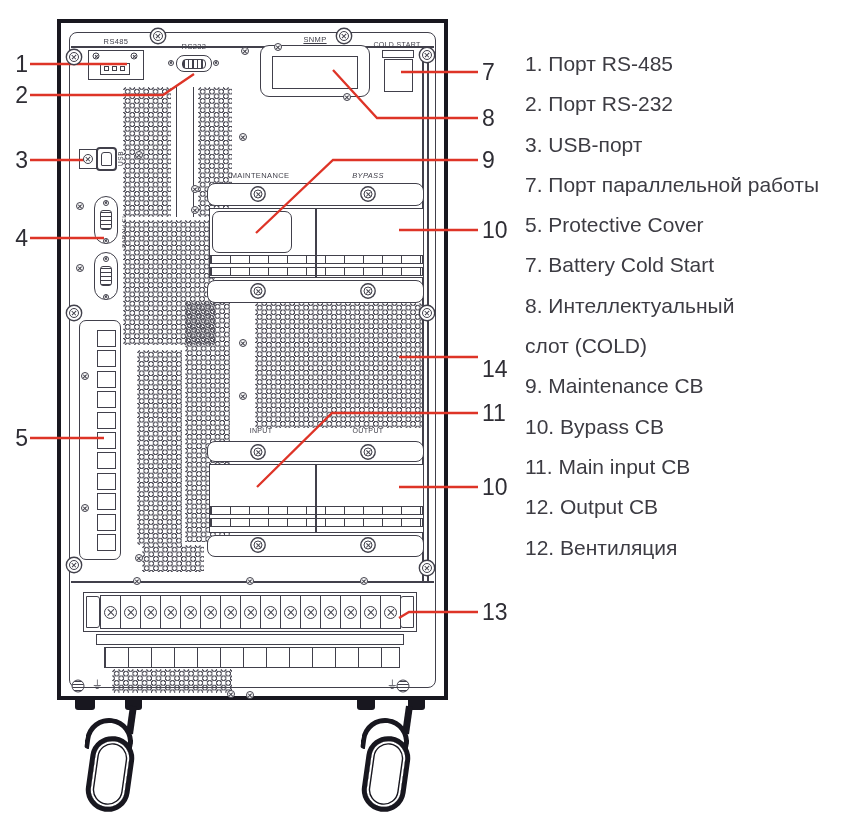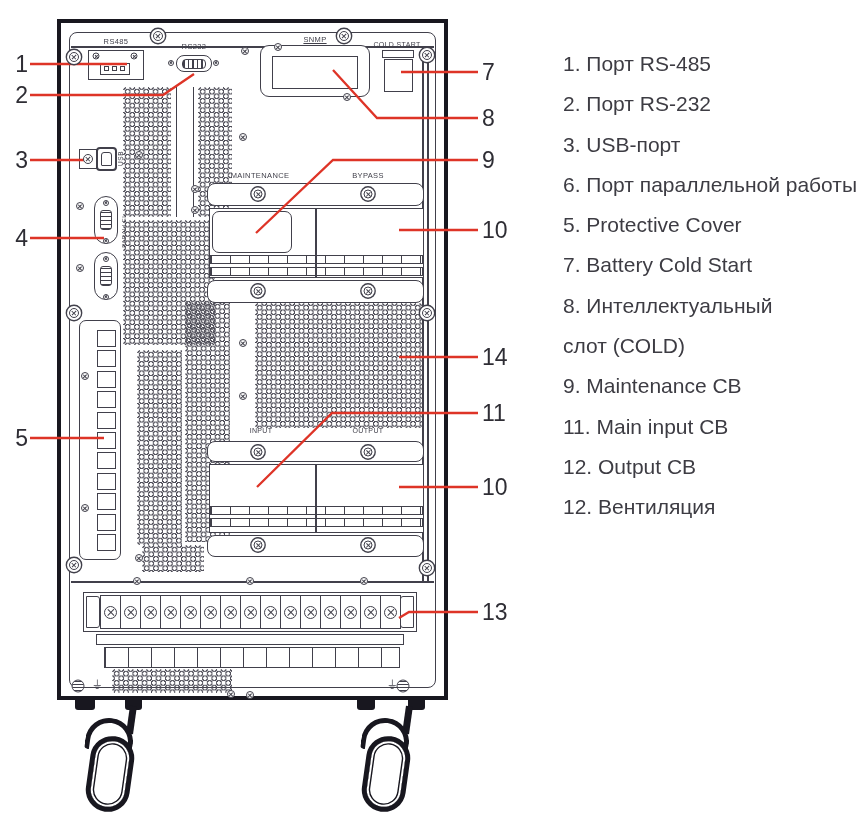--- a/index.html
+++ b/index.html
@@ -43,21 +43,21 @@
   .co.l{width:26px;text-align:right;}
   
   .leaders{position:absolute;left:0;top:0;pointer-events:none;}
   .leader{fill:none;stroke:#de3427;stroke-width:2.3px;}
   
   .stub{background:#18171f;border-radius:0 0 3px 3px;}
   .fork{border:5px solid #18171f;border-bottom:none;border-radius:24px 24px 4px 4px;background:#fff;}
   .wheel{border:5px solid #18171f;border-radius:22px;background:#fff;
          box-shadow:inset 0 0 0 2px #fff,inset 0 0 0 3.4px #18171f;}
   
-  .legend{position:absolute;left:563px;top:44px;width:305px;}
+  .legend{position:absolute;left:525px;top:44px;width:305px;}
   .legend-line{font-size:21px;line-height:40.3px;color:#3d3c43;white-space:nowrap;}
   .ground{position:absolute;font-size:12px;line-height:1;color:#41404b;}
   .dcell{position:absolute;border:1.5px solid #41404b;background:#fff;}
 </style>
 </head>
 <body>
 
 <div class="stage">
 
   <div id="diagram" class="abs" style="left:0;top:0;width:540px;height:820px;">
@@ -120,21 +120,21 @@
         <div class="dcell" style="left: 97px; top: 411.6px; width: 17px; height: 15px;"></div>
         <div class="dcell" style="left: 97px; top: 432px; width: 17px; height: 15px;"></div>
         <div class="dcell" style="left: 97px; top: 452.4px; width: 17px; height: 15px;"></div>
         <div class="dcell" style="left: 97px; top: 472.8px; width: 17px; height: 15px;"></div>
         <div class="dcell" style="left: 97px; top: 493.2px; width: 17px; height: 15px;"></div>
         <div class="dcell" style="left: 97px; top: 513.6px; width: 17px; height: 15px;"></div>
         <div class="dcell" style="left: 97px; top: 534px; width: 17px; height: 15px;"></div>
       </div>
 
     <div class="plabel" style="left:222px;top:172px;width:76px;">MAINTENANCE</div>
-    <div class="plabel" style="left:330px;top:172px;width:76px;">BYPASS</div>
+    <div class="plabel" style="left:330px;top:172px;width:76px;font-style:italic;">BYPASS</div>
     <div class="abs box" style="left:207px;top:183px;width:217px;height:23px;border-radius:8px;"></div>
     <div class="abs box" style="left:209px;top:208px;width:215px;height:70px;"></div>
     <div class="abs thin" style="left:315px;top:208px;width:1.5px;height:70px;"></div>
     <div class="abs box" style="left:212px;top:211px;width:80px;height:42px;border-radius:7px;"></div>
     <div class="abs" style="left:315px;top:211px;width:109px;height:42px;"></div>
     <div class="abs tstrip" style="left:210px;top:255px;width:213px;"></div>
     <div class="abs tstrip" style="left:210px;top:267px;width:213px;"></div>
     <div class="abs box" style="left:207px;top:280px;width:217px;height:23px;border-radius:8px;"></div>
 
     <div class="plabel" style="left:225px;top:427px;width:72px;font-size:7px;">INPUT</div>
@@ -263,21 +263,21 @@
 
     <div class="co l" style="left:2px;top:51px;">1</div>
     <div class="co l" style="left:2px;top:82px;">2</div>
     <div class="co l" style="left:2px;top:147px;">3</div>
     <div class="co l" style="left:2px;top:225px;">4</div>
     <div class="co l" style="left:2px;top:425px;">5</div>
     <div class="co" style="left:482px;top:59px;">7</div>
     <div class="co" style="left:482px;top:105px;">8</div>
     <div class="co" style="left:482px;top:147px;">9</div>
     <div class="co" style="left:482px;top:217px;">10</div>
-    <div class="co" style="left:482px;top:344px;">14</div>
+    <div class="co" style="left:482px;top:356px;">14</div>
     <div class="co" style="left:482px;top:400px;">11</div>
     <div class="co" style="left:482px;top:474px;">10</div>
     <div class="co" style="left:482px;top:599px;">13</div>
 
     <svg class="leaders" width="540" height="820" viewBox="0 0 540 820">
       <polyline class="leader" points="30,64 127,64"></polyline>
       <polyline class="leader" points="30,95 163,95 194,74"></polyline>
       <polyline class="leader" points="30,160 90,160"></polyline>
       <polyline class="leader" points="30,238 104,238"></polyline>
       <polyline class="leader" points="30,438 104,438"></polyline>
@@ -467,23 +467,24 @@
         <i class="b"></i>
       </div>
       <div class="sc rib" style="left: 78px; top: 686px; width: 13px; height: 13px;"></div>
       <div class="sc rib" style="left: 403px; top: 686px; width: 13px; height: 13px;"></div>
     </div>
 
   <div class="legend">
     <div class="legend-line">1. Порт RS-485</div>
     <div class="legend-line">2. Порт RS-232</div>
     <div class="legend-line">3. USB-порт</div>
-    <div class="legend-line">6. Порт параллельной работы</div>
+    <div class="legend-line">7. Порт параллельной работы</div>
     <div class="legend-line">5. Protective Cover</div>
     <div class="legend-line">7. Battery Cold Start</div>
     <div class="legend-line">8. Интеллектуальный</div>
     <div class="legend-line">слот (COLD)</div>
     <div class="legend-line">9. Maintenance CB</div>
+    <div class="legend-line">10. Bypass CB</div>
     <div class="legend-line">11. Main input CB</div>
     <div class="legend-line">12. Output CB</div>
     <div class="legend-line">12. Вентиляция</div>
   </div>
 </div>
 
 </body></html>

